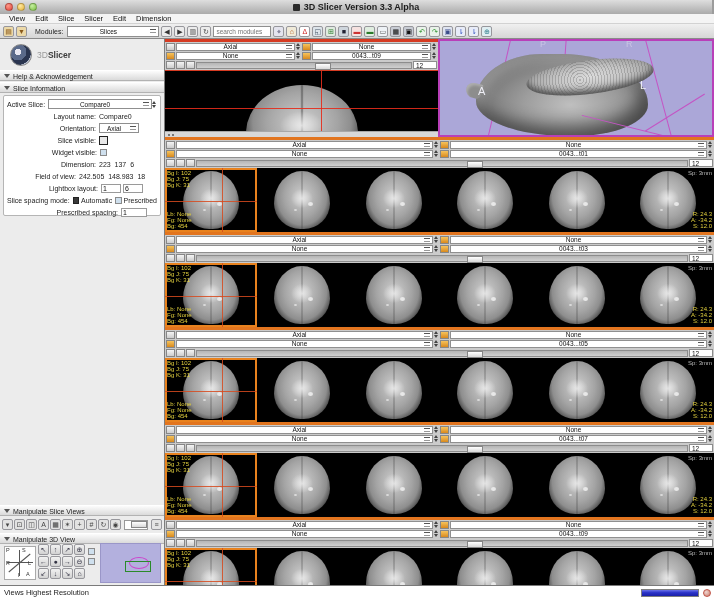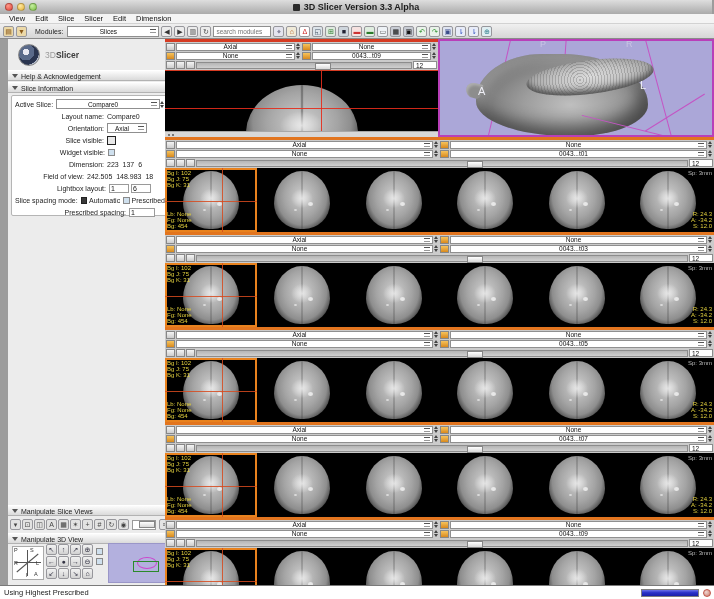--- a/index.html
+++ b/index.html
@@ -26,21 +26,21 @@
     display:flex;align-items:center;gap:2px;padding:0 3px;box-sizing:border-box;}
   .tbi{width:11px;height:11px;border:1px solid #97979c;border-radius:2px;box-sizing:border-box;
     font-size:7px;line-height:9px;text-align:center;overflow:hidden;flex:0 0 auto;}
   #modlabel{font-size:7px;margin:0 2px 0 6px;color:#222;}
   .combo{height:9px;background:#fff;border:1px solid #8f8f8f;display:flex;align-items:center;box-sizing:border-box;}
   .combo .ct{flex:1;text-align:center;font-size:6.5px;color:#111;white-space:nowrap;overflow:hidden;}
   .combo::after{content:"";width:6px;height:2px;border-top:1px solid #555;border-bottom:1px solid #999;margin:0 2px;flex:0 0 auto;}
   #modcombo{width:92px;height:11px;}
   #modsearch{width:58px;height:11px;font-size:6.5px;border:1px solid #8f8f8f;padding:0 2px;box-sizing:border-box;color:#444;}
   
-  #leftpanel{position:absolute;left:8px;top:39px;width:165px;height:546px;background:#ececec;
+  #leftpanel{position:absolute;left:0;top:39px;width:165px;height:546px;background:#ececec;
     border-right:1px solid #7d7d7d;box-sizing:border-box;overflow:hidden;}
   #logo{position:absolute;left:10px;top:5px;height:22px;display:flex;align-items:center;gap:5px;}
   #logomark{width:20px;height:20px;border-radius:50%;
     background:radial-gradient(circle at 35% 35%,#e8e8f2 0 18%,#5a6a8a 19% 45%,#2a3550 46% 70%,#b8c0d0 71% 100%);
     border:1px solid #888;}
   #logotext{font-size:8.5px;}
   #logotext .g3d{color:#9a9a9a;}
   #logotext .sl{color:#3c3c3c;font-weight:bold;}
   .sechdr{position:absolute;left:0;right:0;height:11px;background:linear-gradient(#fcfcfc,#dadada);
     border-top:1px solid #fff;border-bottom:1px solid #b2b2b2;font-size:7px;line-height:11px;
@@ -807,18 +807,18 @@
           </div>
           <div class="cell">
             <div class="brain"></div>
             <div class="ov tr">Sp: 3mm</div>
           </div>
         </div>
       </div>
     </div>
 
   <div id="statusbar">
-    <span>Using Highest Prescribed</span>
+    <span>Views Highest Resolution</span>
     <span id="progress"></span>
     <span id="statusicon"></span>
   </div>
 
 </div>
 
 </body></html>

